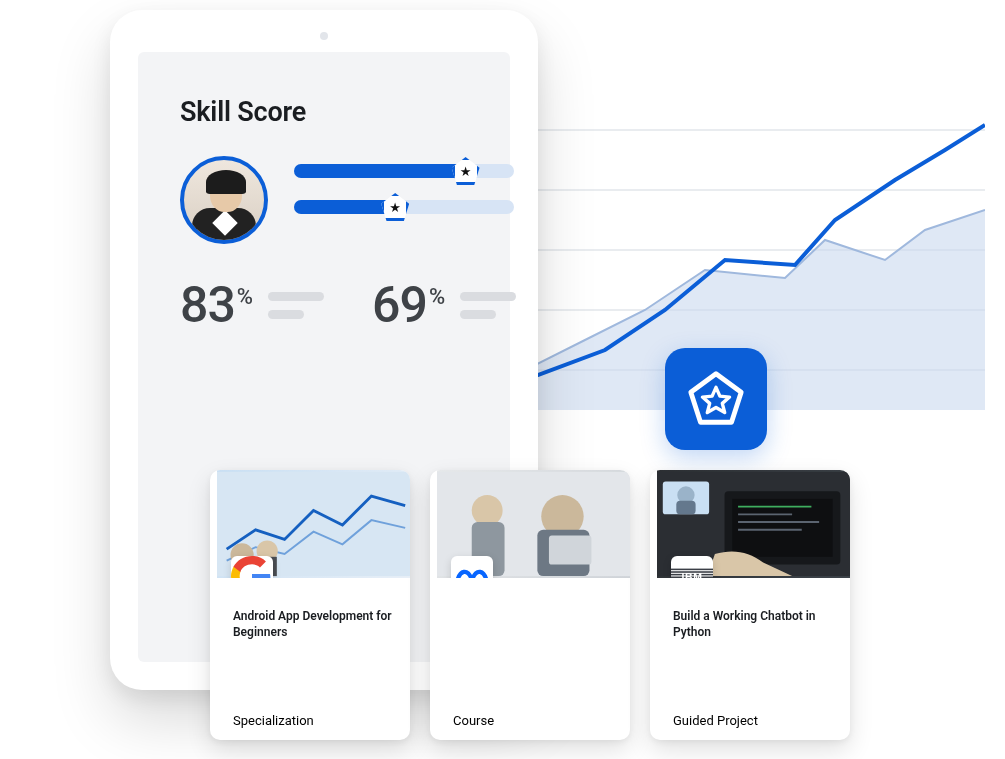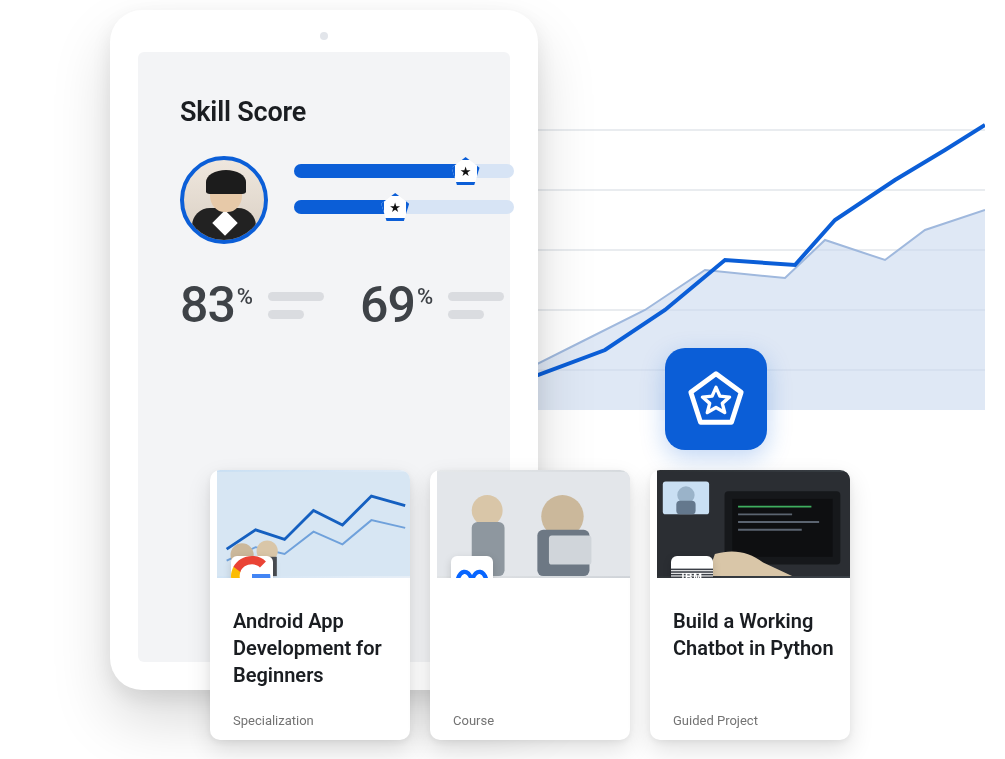--- a/index.html
+++ b/index.html
@@ -124,21 +124,21 @@
       width: 28px; height: 28px;
       background: #fff;
       border: 3px solid #0b5ed7;
       display: flex; align-items: center; justify-content:center;
       font-size: 13px; color: #111;
       clip-path: polygon(50% 0%, 100% 38%, 81% 100%, 19% 100%, 0% 38%);
     }
 
     .stats-row {
       display: flex;
-      gap: 36px;
+      gap: 48px;
       margin-bottom: 56px;
     }
     .stat { display: flex; align-items: center; gap: 16px; }
     .stat-value {
       font-size: 50px;
       font-weight: 500;
       color: #3e4247;
       letter-spacing: -1px;
       display: flex;
       align-items: flex-start;
@@ -184,29 +184,29 @@
       box-shadow: 0 3px 8px rgba(0,0,0,.15);
       display: flex; align-items:center; justify-content:center;
     }
     .card-body {
       padding: 30px 16px 12px 16px;
       flex: 1;
       display: flex;
       flex-direction: column;
     }
     .card-title {
-      font-size: 20px;
+      font-size: 12px;
       font-weight: 600;
       color: #1a1d21;
       line-height: 1.35;
     }
     .card-type {
       margin-top: auto;
       font-size: 13px;
-      color: #737373;
+      color: #000000;
     }
 
     
     .cover-1 { background: linear-gradient(120deg,#c9dff3 0%,#e8eff7 100%); }
     .cover-2 { background: linear-gradient(120deg,#e6e8ea 0%,#cfd3d8 100%); }
     .cover-3 { background: linear-gradient(120deg,#2c2f33 0%,#3e444b 100%); }
 
     .cover-1 svg, .cover-2 svg, .cover-3 svg { width:100%; height:100%; }
   </style>
 </head>

